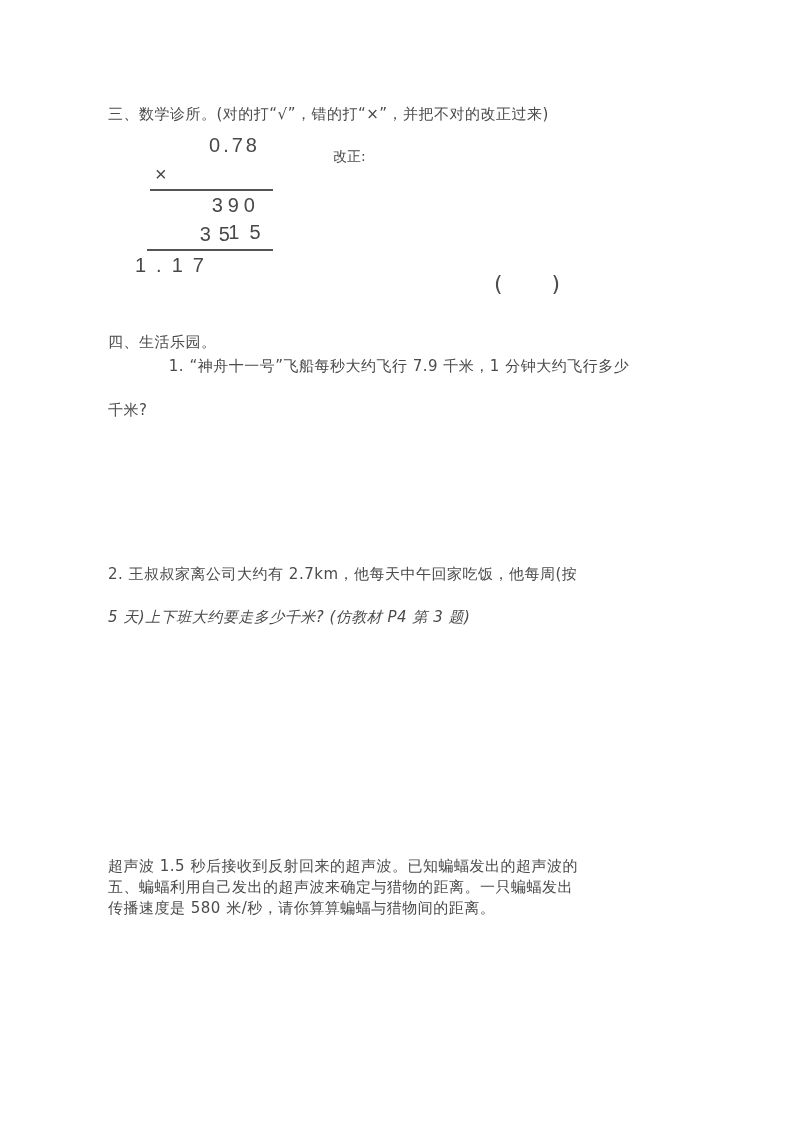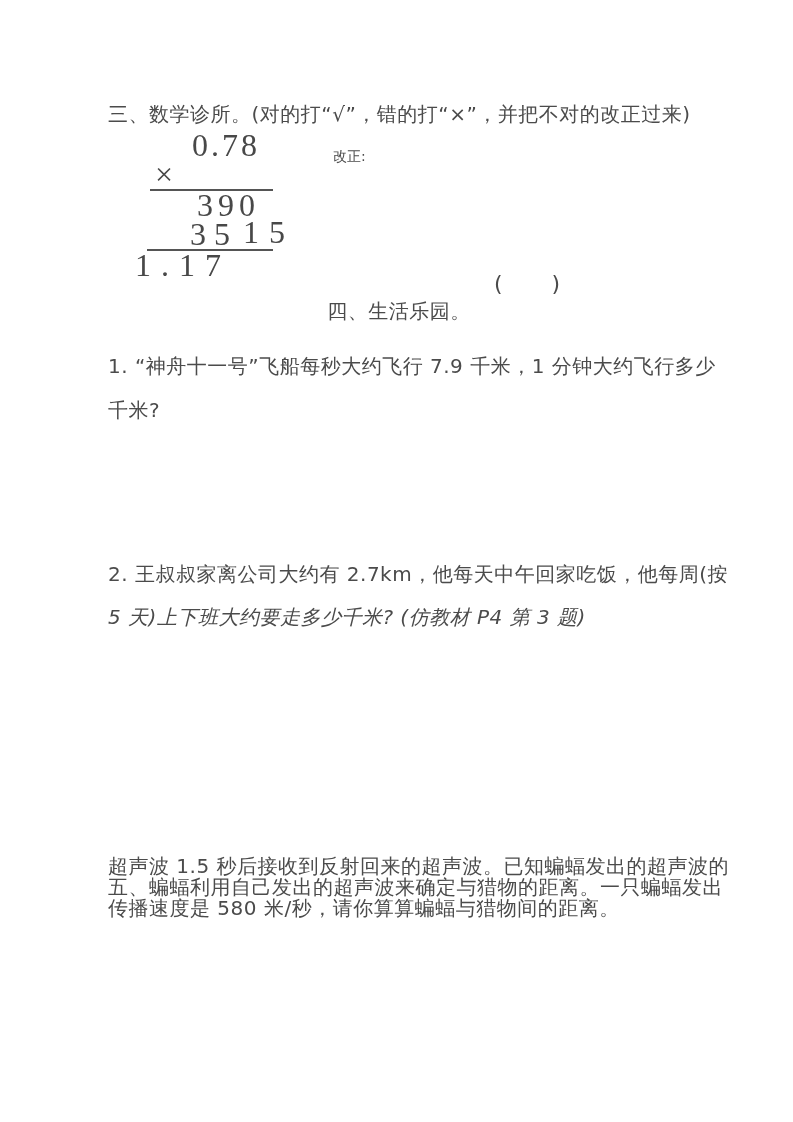--- a/index.html
+++ b/index.html
@@ -14,35 +14,35 @@
     background: #ffffff;
     color: #4b4b4b;
     overflow: hidden;
   }
 
   .abs { position: absolute; }
 
   .cjk-line {
     left: 108px;
     width: 582px;
-    font-size: 20px;
+    font-size: 15px;
     line-height: 26px;
     letter-spacing: 0.5px;
     white-space: pre;
     color: #4b4b4b;
   }
 
   
   .mult {
     position: absolute;
     left: 135px;
     top: 131px;
     width: 140px;
-    font-family: Liberation Serif, serif;
-    font-size: 32px;
+    font-family: Liberation Sans, sans-serif;
+    font-size: 20px;
     color: #484848;
   }
   .mrow { height: 29px; line-height: 29px; text-align: right; padding-right: 15px; white-space: pre; }
   .mrow-multiplicand { letter-spacing: 3px; }
   .mrow-multiplier   { position: relative; letter-spacing: 10px; }
   .mrow-multiplier .mop {
     position: absolute; left: 20px; top: 0; letter-spacing: 0;
   }
   .mrow-partial1 { letter-spacing: 5px; }
   .mrow-partial2 { letter-spacing: 8px; padding-right: 37px; }
@@ -83,21 +83,21 @@
     <div class="mrow mrow-partial1">390</div>
     <div class="mrow mrow-partial2">35</div>
     <div class="mrule mrule-2"></div>
     <div class="mrow mrow-result">1.17</div>
   </div>
 
   <div class="abs correction">改正:</div>
 
   <div class="abs judgment">(      )</div>
 
-  <div class="abs cjk-line" style="top:298px;text-align:center;">四、生活乐园。</div>
+  <div class="abs cjk-line" style="top:329px;">四、生活乐园。</div>
 
   <div class="abs cjk-line" style="top:353px;text-align:center;">1. “神舟十一号”飞船每秒大约飞行 7.9 千米，1 分钟大约飞行多少</div>
   <div class="abs cjk-line" style="top:397px;">千米?</div>
 
   <div class="abs cjk-line" style="top:561px;">2. 王叔叔家离公司大约有 2.7km，他每天中午回家吃饭，他每周(按</div>
   <div class="abs cjk-line" style="top:604px;font-style:italic;">5 天)上下班大约要走多少千米? (仿教材 P4 第 3 题)</div>
 
   <div class="abs cjk-line" style="top:846px;margin-top:28px;">五、蝙蝠利用自己发出的超声波来确定与猎物的距离。一只蝙蝠发出</div>
   <div class="abs cjk-line" style="top:853px;">超声波 1.5 秒后接收到反射回来的超声波。已知蝙蝠发出的超声波的</div>
   <div class="abs cjk-line" style="top:895px;">传播速度是 580 米/秒，请你算算蝙蝠与猎物间的距离。</div>

